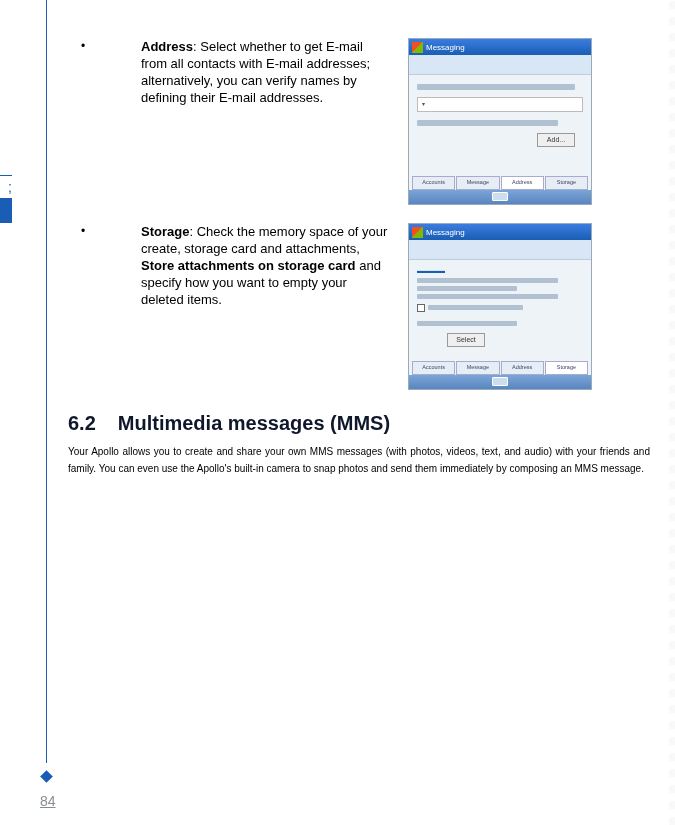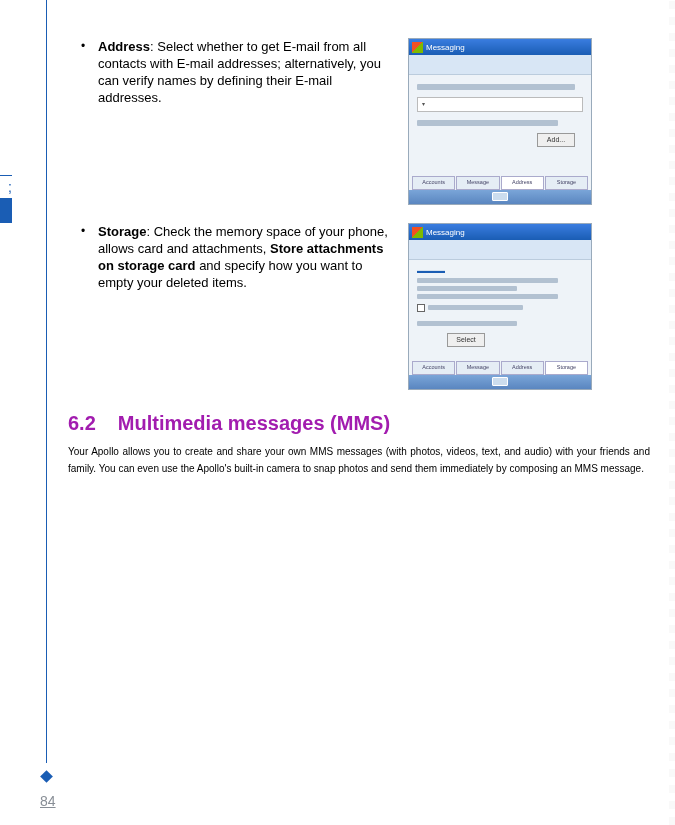--- a/index.html
+++ b/index.html
@@ -62,20 +62,21 @@
     }
     .bullet-dot {
       width: 30px;
       flex-shrink: 0;
       text-align: center;
       font-size: 12px;
       line-height: 17px;
     }
     .bullet-body {
       flex: 1;
+      margin-left: 43px;
     }
     .bullet-body b { font-weight: bold; }
     .img-col {
       width: 190px;
       margin-left: 16px;
     }
     .screenshot {
       width: 184px;
       height: 167px;
       background: #eef3f8;
@@ -180,21 +181,21 @@
       left: 50%;
       top: 2px;
       transform: translateX(-50%);
       width: 16px;
       height: 9px;
       background: #cde;
       border: 1px solid #fff;
       border-radius: 1px;
     }
     .section-heading {
-      color: #a21caf;
+      color: #0f172a;
       font-size: 20px;
       font-weight: bold;
       margin-top: 22px;
       margin-bottom: 8px;
     }
     .section-heading .num { margin-right: 22px; }
     .section-body {
       font-size: 10px;
       line-height: 17px;
       color: #000;
@@ -283,21 +284,21 @@
             <div class="kbicon"></div>
           </div>
       </div>
     </div>
   </div>
 
   <div class="bullet-row">
     <div class="text-col">
       <div class="bullet-dot">•</div>
       <div class="bullet-body">
-        <b>Storage</b><span>: Check the memory space of your phone, allows card and attachments, </span><b>Store attachments on storage card</b><span> and specify how you want to empty your deleted items.</span>
+        <b>Storage</b><span>: Check the memory space of your create, storage card and attachments, </span><b>Store attachments on storage card</b><span> and specify how you want to empty your deleted items.</span>
       </div>
     </div>
     <div class="img-col">
       <div class="screenshot">
         <div class="ss-titlebar">
           <div class="winicon"></div>
           <div class="ttext">Messaging</div>
         </div>
         <div class="ss-toolbar"></div>
         <div class="ss-body">

